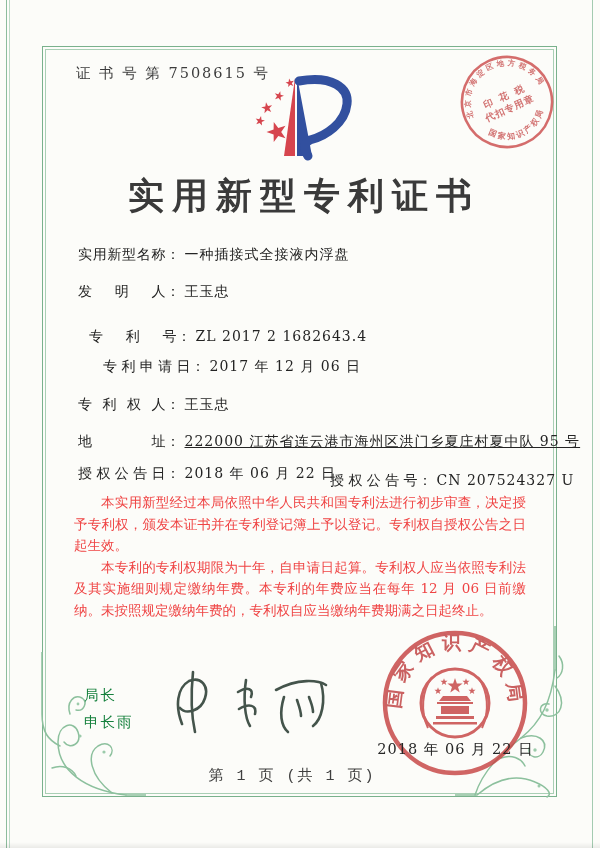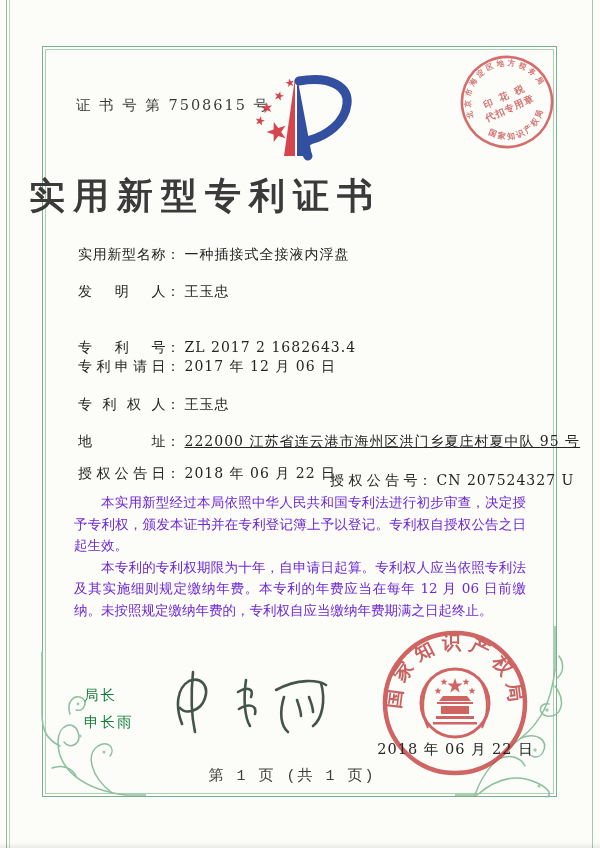--- a/index.html
+++ b/index.html
@@ -7,27 +7,27 @@
   .page{position:relative;width:600px;height:848px;background:#fcfcf9;overflow:hidden;}
   .abs{position:absolute;}
   
   .edge{position:absolute;top:0;height:848px;}
   .edge.l1{left:6px;width:1px;background:#8cbc9c;}
   .edge.l2{left:9px;width:1px;background:#bcdac6;}
   .edge.r1{left:592px;width:1px;background:#a3cbb0;}
   
   .frame{position:absolute;left:42px;top:46px;width:513px;height:749px;border:1.5px solid #79b18c;}
   .frame-inner{position:absolute;left:2px;top:2px;right:2px;bottom:2px;border:1px solid #a9cfb5;}
-  .certno{left:76px;top:96px;font-size:14.5px;color:#3c3c3c;letter-spacing:2px;}
-  .title{left:0;right:0;top:172px;font-size:36px;font-weight:bold;color:#3a3a3a;letter-spacing:8px;text-indent:8px;padding-left:21px;}
+  .certno{left:76px;top:64px;font-size:14.5px;color:#3c3c3c;letter-spacing:2px;}
+  .title{left:0;right:0;top:172px;text-align:center;font-size:36px;font-weight:bold;color:#3a3a3a;letter-spacing:8px;text-indent:8px;}
   .frow{position:absolute;left:78px;font-size:14px;color:#242424;letter-spacing:.5px;white-space:nowrap;}
   .flabel{display:inline-block;width:88px;text-align:justify;text-align-last:justify;vertical-align:top;}
   .fcolon{display:inline-block;margin-right:4px;}
   .fval{letter-spacing:1px;}
-  .paras{position:absolute;left:74px;top:492px;width:452px;font-size:13.5px;line-height:21.5px;color:#6d28d9;text-align:justify;}
+  .paras{position:absolute;left:74px;top:492px;width:452px;font-size:13.5px;line-height:21.5px;color:#ef4444;text-align:justify;}
   .paras p{margin:0;text-indent:2em;}
   .officer{left:84px;font-size:14.5px;color:#15803d;letter-spacing:2px;}
   .footer{left:0;right:16px;top:766px;text-align:center;font-size:15px;color:#3f3f3f;letter-spacing:2px;font-family:Liberation Mono, monospace;}
   .sealdate{left:358px;top:740px;width:195px;text-align:center;font-size:14.5px;color:#262626;letter-spacing:1px;}
   svg{display:block;}
   .green-stroke{stroke:#8cc09d;fill:none;stroke-linecap:round;}
   .bottom-shade{position:absolute;left:0;bottom:0;width:600px;height:6px;background:linear-gradient(rgba(0,0,0,0),rgba(0,0,0,0.07));}
 </style>
 </head>
 <body>
@@ -97,24 +97,24 @@
   </svg>
 
   <div class="abs title">实用新型专利证书</div>
 
   <div class="frow" style="top:246px;">
     <span class="flabel">实用新型名称</span><span class="fcolon">：</span><span class="fval">一种插接式全接液内浮盘</span>
   </div>
   <div class="frow" style="top:283px;">
     <span class="flabel">发明人</span><span class="fcolon">：</span><span class="fval">王玉忠</span>
   </div>
-  <div class="frow" style="top:339px;">
+  <div class="frow" style="top:328px;margin-left:11px;">
     <span class="flabel">专利号</span><span class="fcolon">：</span><span class="fval">ZL 2017 2 1682643.4</span>
   </div>
-  <div class="frow" style="top:358px;">
+  <div class="frow" style="top:358px;margin-left:25px;">
     <span class="flabel">专利申请日</span><span class="fcolon">：</span><span class="fval">2017 年 12 月 06 日</span>
   </div>
   <div class="frow" style="top:396px;">
     <span class="flabel">专利权人</span><span class="fcolon">：</span><span class="fval">王玉忠</span>
   </div>
   <div class="frow" style="top:433px;text-decoration:underline;">
     <span class="flabel">地址</span><span class="fcolon">：</span><span class="fval">222000 江苏省连云港市海州区洪门乡夏庄村夏中队 95 号</span>
   </div>
 
   <div class="frow" style="top:465px;">

